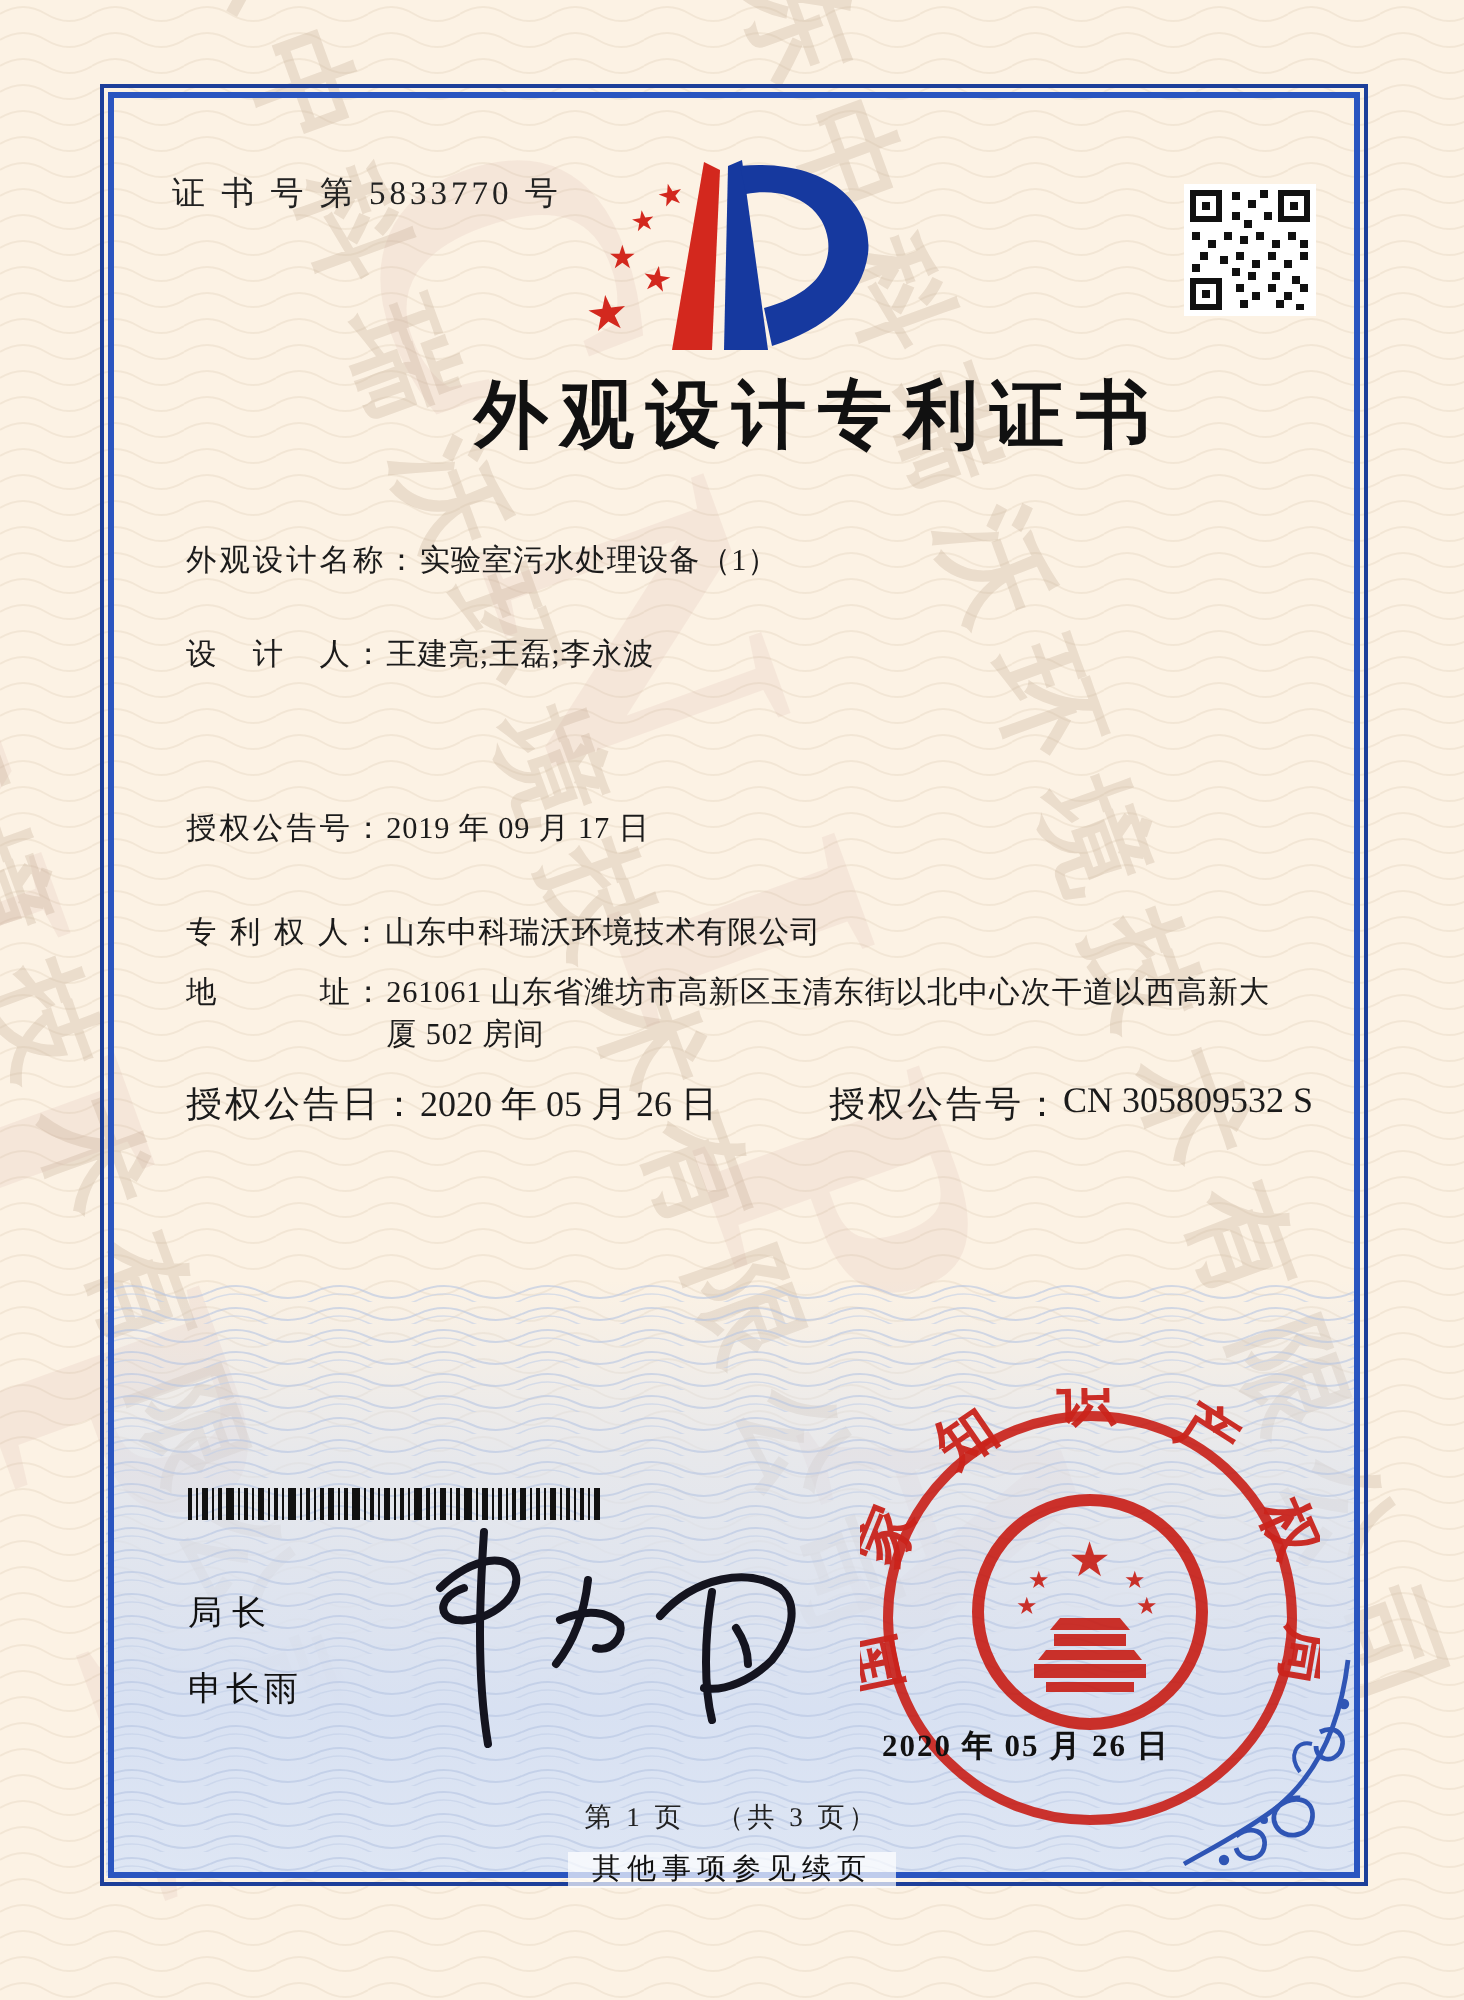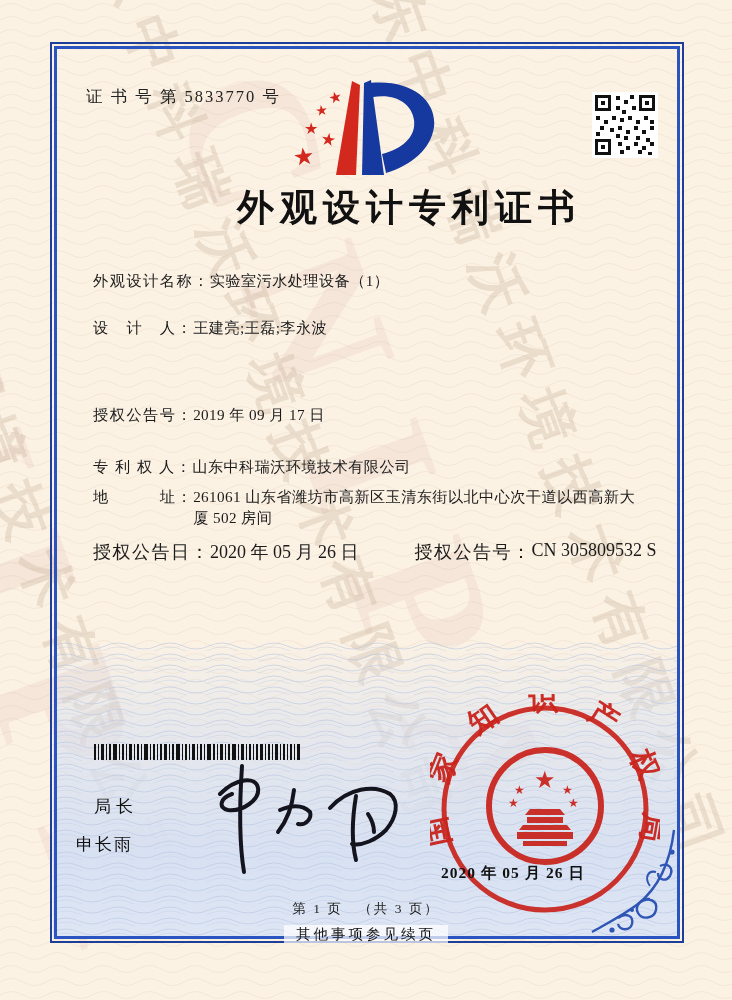--- a/index.html
+++ b/index.html
@@ -27,21 +27,21 @@
   .row{position:absolute;left:93px;width:552px;display:flex;font-size:15.2px;line-height:21px;color:#1b1b1b;}
   .row .lbl{white-space:pre;flex:0 0 auto;letter-spacing:1.5px;}
   .row .val{flex:1 1 auto;letter-spacing:.4px;}
   .grant-row{position:absolute;left:93px;top:540px;width:560px;display:flex;gap:56px;font-size:18px;color:#1b1b1b;}
   .pair{display:flex;white-space:nowrap;}
   .pair .lbl{letter-spacing:1.5px;}
   .paras{position:absolute;left:92px;top:563px;width:552px;font-size:15px;line-height:26px;color:#191919;}
   .paras p{margin:0;text-indent:2em;letter-spacing:.6px;}
   .barcode{position:absolute;left:94px;top:744px;width:206px;height:16px;}
   .signer-title{position:absolute;left:94px;top:795px;font-size:17px;letter-spacing:5px;color:#111;}
-  .signer-name{position:absolute;left:76px;top:833px;font-size:17px;letter-spacing:2px;color:#111;}
+  .signer-name{position:absolute;left:94px;top:833px;font-size:17px;letter-spacing:2px;color:#111;}
   .signature{position:absolute;left:198px;top:760px;width:206px;height:120px;}
   .seal{position:absolute;left:430px;top:694px;width:230px;height:230px;z-index:5;mix-blend-mode:multiply;opacity:.95;}
   .seal-date{position:absolute;left:441px;top:863px;z-index:6;font-size:15.5px;font-weight:600;letter-spacing:1px;color:#111;}
   .pageinfo{position:absolute;left:50px;top:900px;width:632px;text-align:center;font-size:13.5px;letter-spacing:2px;color:#222;z-index:6;}
   .footer-note{position:absolute;left:0;top:925px;width:732px;text-align:center;font-size:14.5px;letter-spacing:3px;color:#111;z-index:6;}
   .footer-note span{background:rgba(255,255,255,.7);padding:1px 12px;}
   .qr{position:absolute;left:592px;top:92px;width:66px;height:66px;}
   .ornament{position:absolute;left:588px;top:826px;width:90px;height:110px;}
 </style>
 </head>

